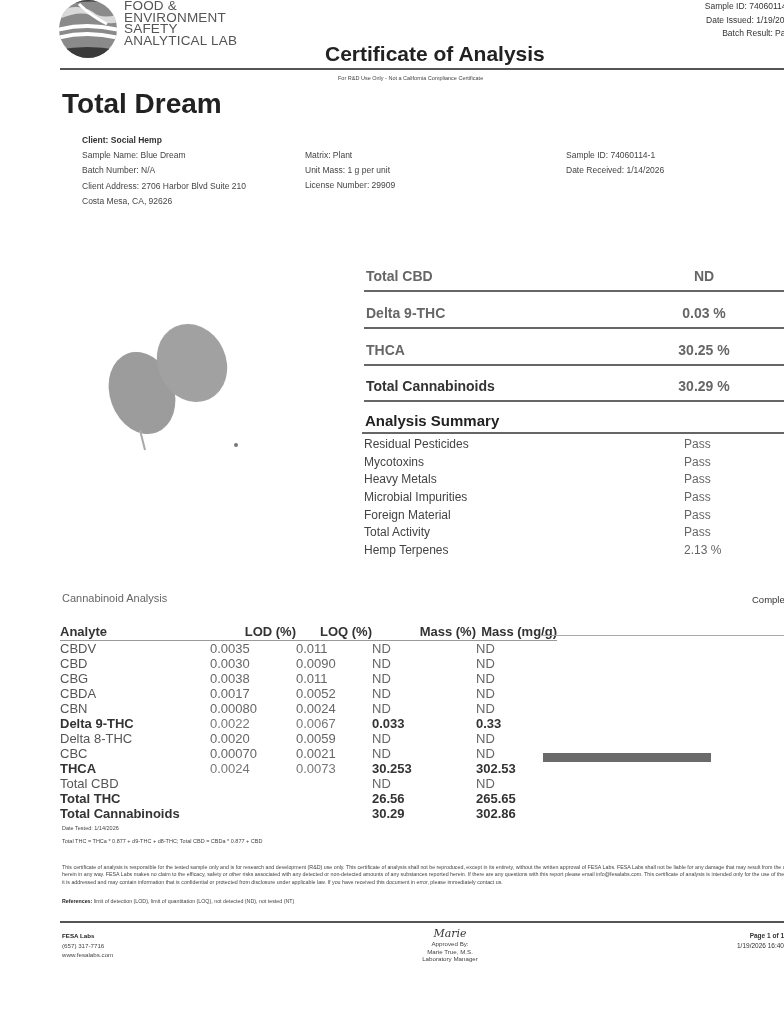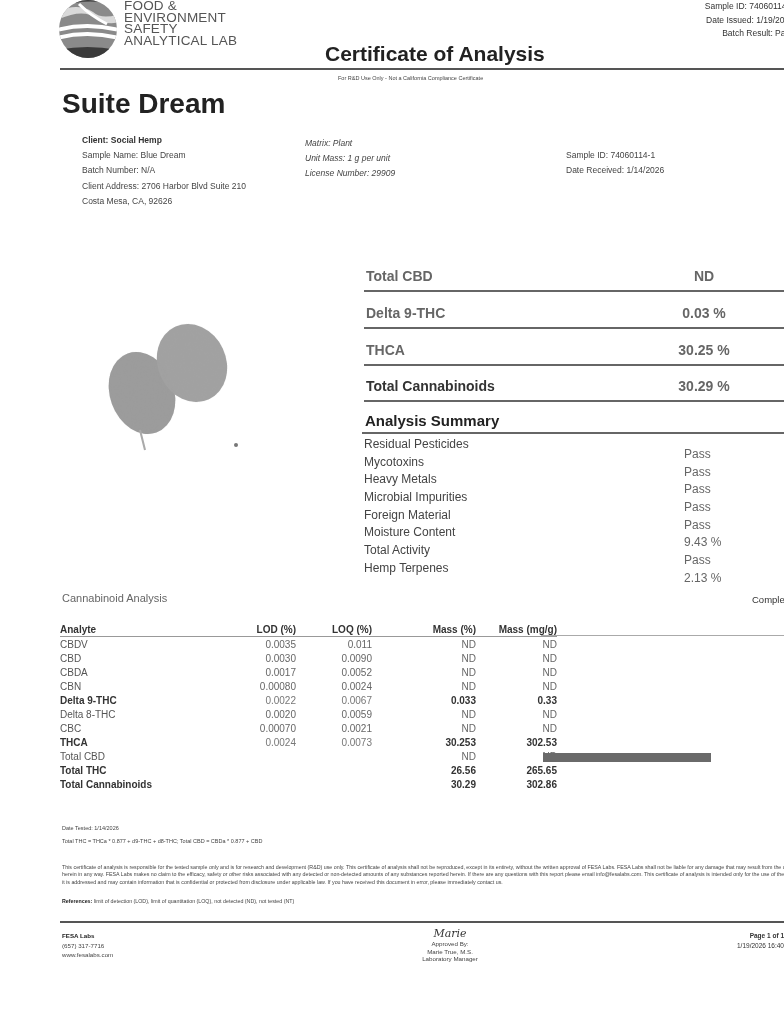--- a/index.html
+++ b/index.html
@@ -16,47 +16,47 @@
   .hdr-right div { margin-right: -10px; }
   .header-rule { left: 60px; top: 68px; width: 724px; height: 2px; background: #555; }
   .subnote { left: 338px; top: 75px; font-size: 5.5px; color: #444; }
 
   .product-name { left: 62px; top: 88px; font-size: 28px; font-weight: bold; color: #222; }
 
   
   .client-block { font-size: 8.5px; line-height: 15.2px; color: #444; margin-left: 20px; }
   .client-title { font-weight: bold; color: #333; }
   .col1 { left: 62px; top: 133px; }
-  .col2 { left: 285px; top: 136px; font-style: italic; }
+  .col2 { left: 285px; top: 148px; }
   .col3 { left: 546px; top: 148px; }
 
   
   #bud { left: 100px; top: 315px; width: 150px; height: 140px; }
 
   
   .pot-row { left: 364px; width: 420px; height: 30px; border-bottom: 2px solid #666; }
   .pot-label { position: absolute; left: 2px; bottom: 6px; font-size: 14px; font-weight: bold; color: #666; }
   .pot-label.dark { color: #333; }
   .pot-value { position: absolute; left: 300px; width: 80px; text-align: center; bottom: 6px; font-size: 14px; font-weight: bold; color: #666; }
 
   .summary-title { left: 365px; top: 412px; font-size: 15px; font-weight: bold; color: #222; }
   .summary-rule { left: 362px; top: 432px; width: 422px; height: 1.5px; background: #666; }
   .summary-list { left: 364px; top: 435px; width: 420px; }
   .sum-row { position: relative; height: 17.7px; font-size: 12px; color: #444; }
   .sum-row .k { position: absolute; left: 0; top: 2px; }
-  .sum-row .v { position: absolute; left: 320px; top: 12px; color: #666; }
+  .sum-row .v { position: absolute; left: 320px; top: 2px; color: #666; }
 
   
   .ca-title { left: 62px; top: 592px; font-size: 11px; color: #666; }
   .ca-right { left: 752px; top: 594px; font-size: 9.5px; color: #333; }
 
-  table.cana { position: absolute; left: 60px; top: 624px; border-collapse: collapse; font-size: 10px; color: #555; }
+  table.cana { position: absolute; left: 60px; top: 624px; border-collapse: collapse; font-size: 13px; color: #555; }
   table.cana th { font-weight: bold; color: #333; text-align: right; padding: 0 0 1px 0; height: 10px; border-bottom: 1px solid #999; }
   table.cana th.first { text-align: left; }
-  table.cana td { height: 14px; padding: 0; text-align: right; color: #666; }
+  table.cana td { height: 14px; padding: 0; color: #666; }
   table.cana td.first { text-align: left; color: #555; }
   table.cana tr.bold td { font-weight: bold; color: #333; }
   table.cana tr.bold td.lod, table.cana tr.bold td.loq { font-weight: normal; color: #777; }
   .c1 { width: 150px; } .c2 { width: 86px; } .c3 { width: 76px; } .c4 { width: 104px; } .c5 { width: 81px; }
   .header-ext { left: 541px; top: 635px; width: 243px; height: 1px; background: #aaa; }
 
   .bar { left: 543px; top: 753px; height: 9px; background: #6a6a6a; }
 
   .date-tested { left: 62px; top: 825px; font-size: 5.5px; color: #444; }
   .formula { left: 62px; top: 838px; font-size: 5.5px; color: #444; }
@@ -100,21 +100,21 @@
 </div>
 <div class="abs doc-title">Certificate of Analysis</div>
 <div class="abs hdr-right">
   <div>Sample ID: 74060114-1</div>
   <div>Date Issued: 1/19/2026</div>
   <div>Batch Result: Pass</div>
 </div>
 <div class="abs header-rule"></div>
 <div class="abs subnote">For R&amp;D Use Only - Not a California Compliance Certificate</div>
 
-<div class="abs product-name">Suite Dream</div>
+<div class="abs product-name">Total Dream</div>
 
 <div class="abs client-block col1">
   <div class="client-title">Client: Social Hemp</div>
   <div>Sample Name: Blue Dream</div>
   <div>Batch Number: N/A</div>
   <div>Client Address: 2706 Harbor Blvd Suite 210</div>
   <div>Costa Mesa, CA, 92626</div>
 </div>
 <div class="abs client-block col2">
   <div>Matrix: Plant</div>
@@ -178,24 +178,20 @@
     </div>
   <div class="sum-row">
       <span class="k">Microbial Impurities</span>
       <span class="v">Pass</span>
     </div>
   <div class="sum-row">
       <span class="k">Foreign Material</span>
       <span class="v">Pass</span>
     </div>
   <div class="sum-row">
-      <span class="k">Moisture Content</span>
-      <span class="v"> 9.43 %</span>
-    </div>
-  <div class="sum-row">
       <span class="k">Total Activity</span>
       <span class="v">Pass</span>
     </div>
   <div class="sum-row">
       <span class="k">Hemp Terpenes</span>
       <span class="v"> 2.13 %</span>
     </div>
 </div>
 
 <div class="abs ca-title">Cannabinoid Analysis</div>
@@ -220,20 +216,27 @@
         <td class="c5">ND</td>
       </tr>
       <tr>
         <td class="first c1">CBD</td>
         <td class="lod c2">0.0030</td>
         <td class="loq c3">0.0090</td>
         <td class="c4">ND</td>
         <td class="c5">ND</td>
       </tr>
       <tr>
+        <td class="first c1">CBG</td>
+        <td class="lod c2">0.0038</td>
+        <td class="loq c3">0.011</td>
+        <td class="c4">ND</td>
+        <td class="c5">ND</td>
+      </tr>
+      <tr>
         <td class="first c1">CBDA</td>
         <td class="lod c2">0.0017</td>
         <td class="loq c3">0.0052</td>
         <td class="c4">ND</td>
         <td class="c5">ND</td>
       </tr>
       <tr>
         <td class="first c1">CBN</td>
         <td class="lod c2">0.00080</td>
         <td class="loq c3">0.0024</td>

